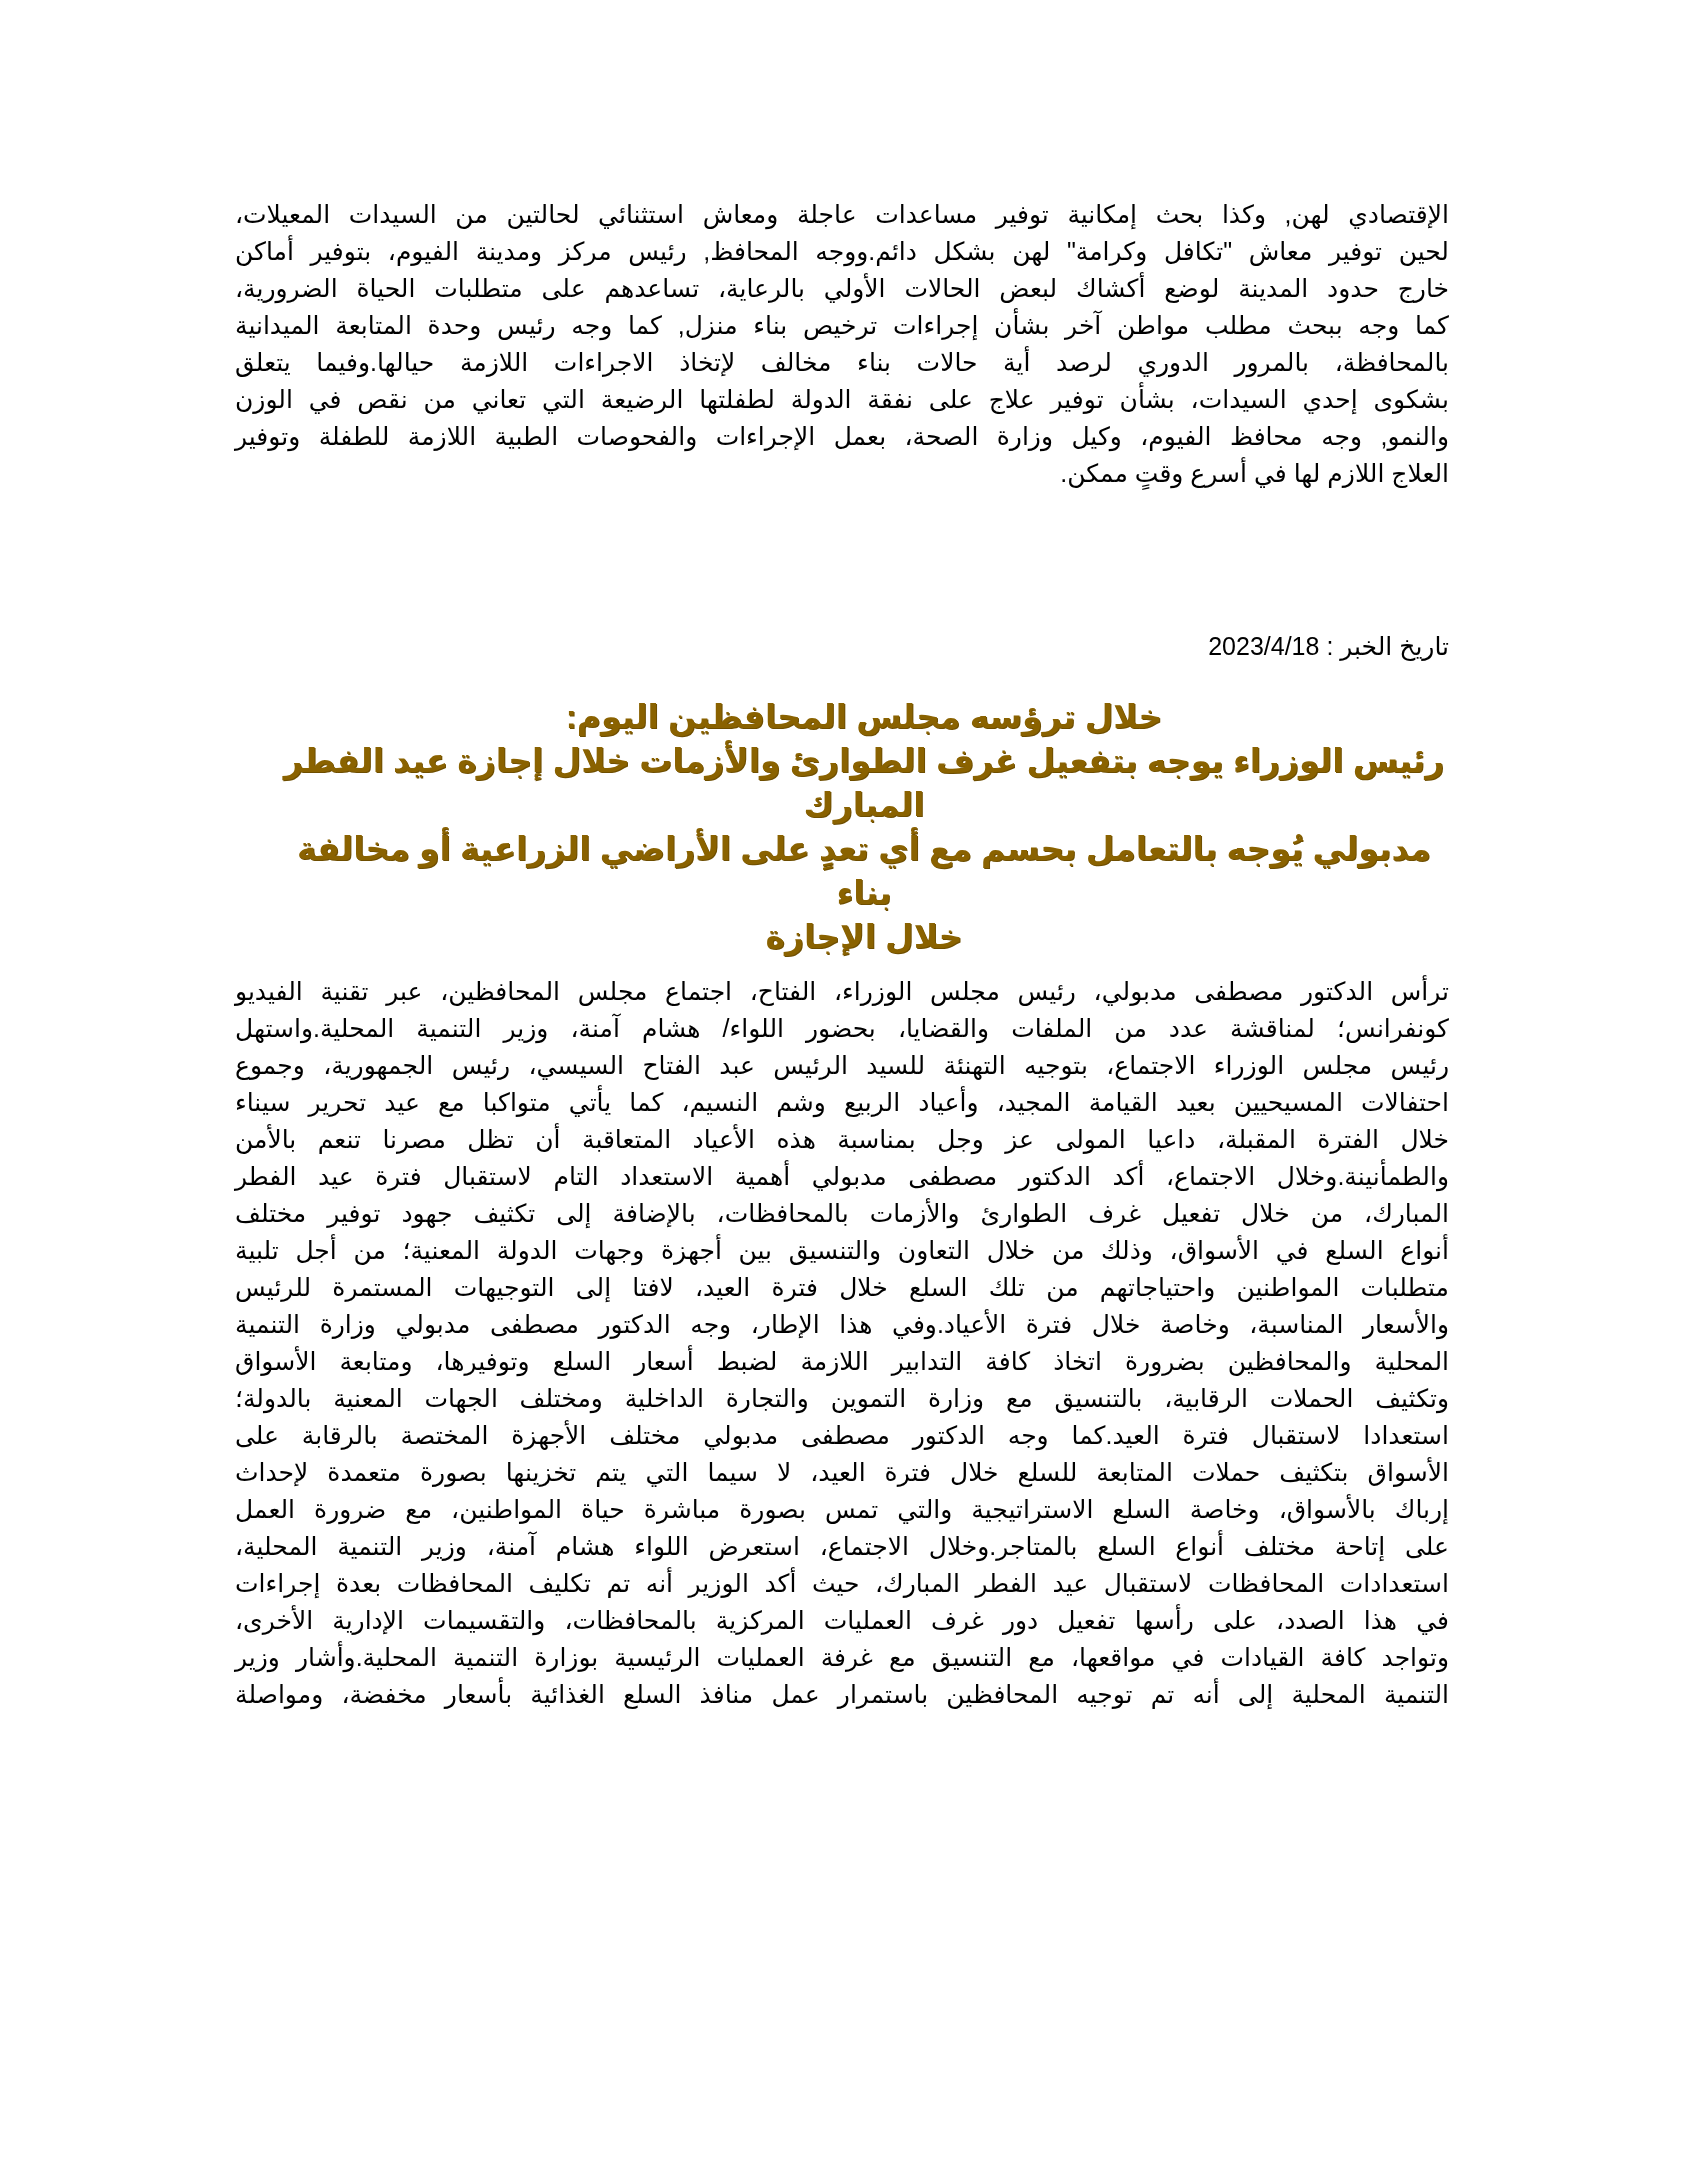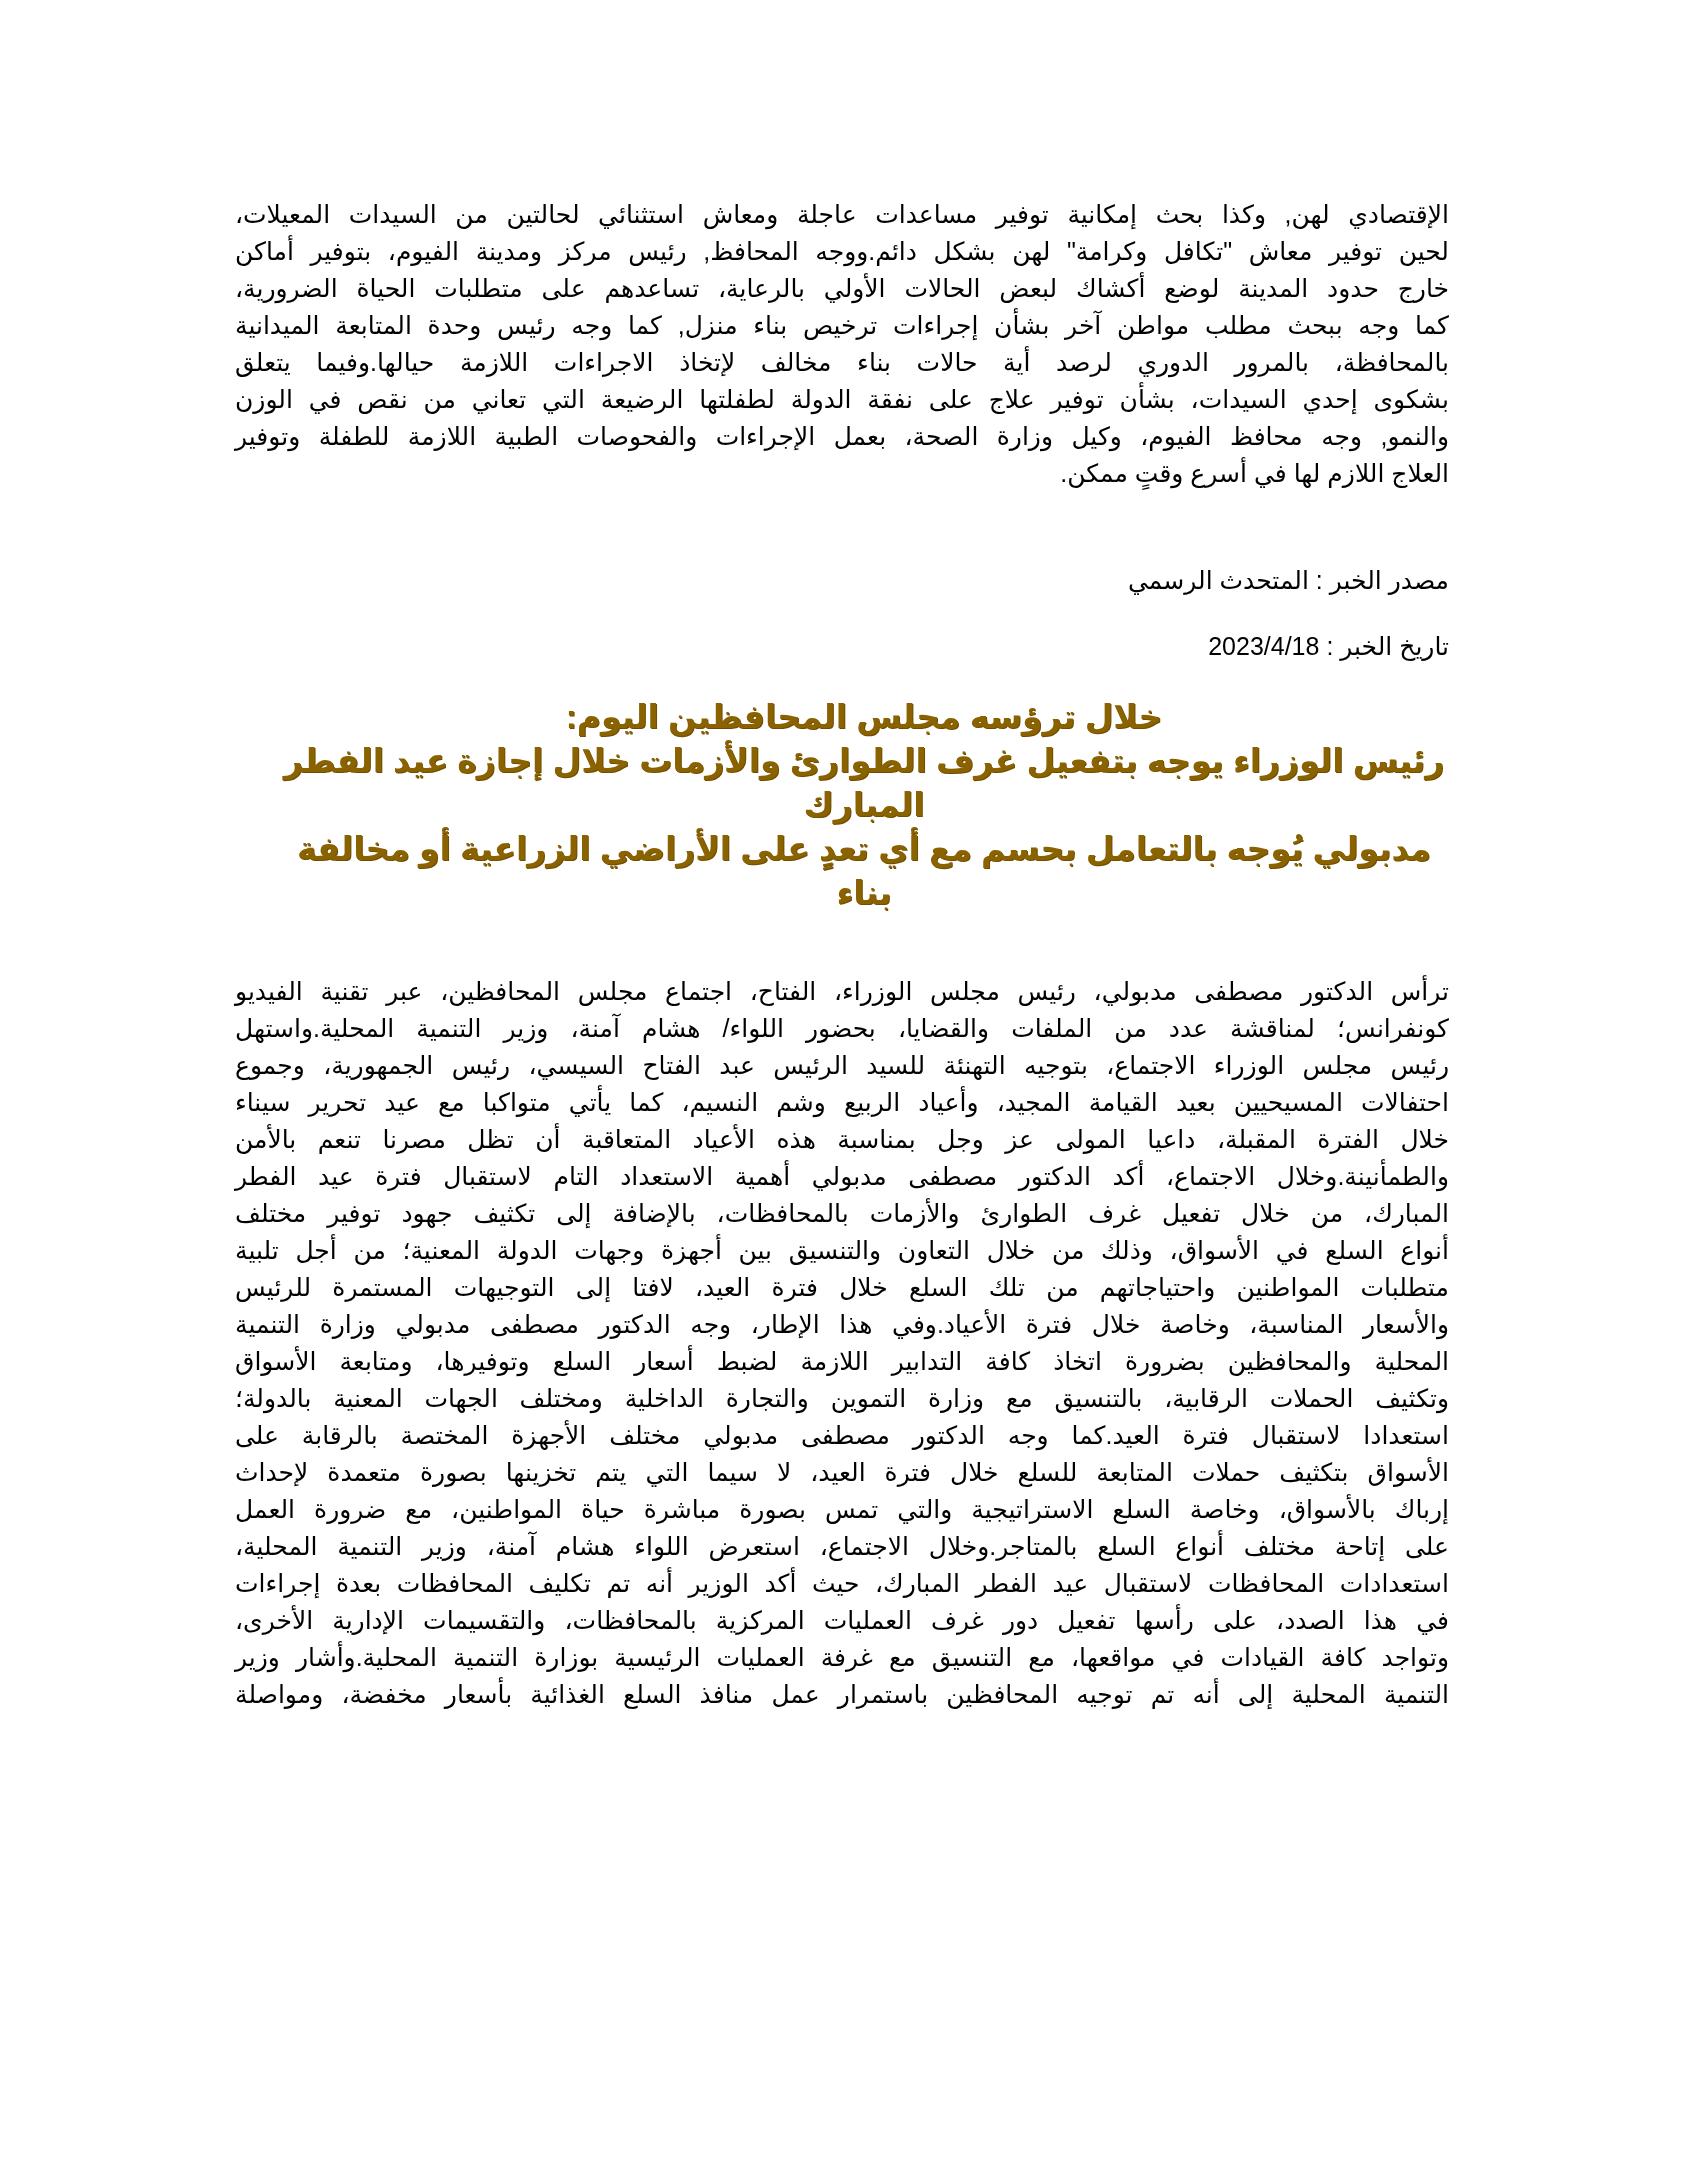--- a/index.html
+++ b/index.html
@@ -46,32 +46,32 @@
     <span class="line">الإقتصادي لهن, وكذا بحث إمكانية توفير مساعدات عاجلة ومعاش استثنائي لحالتين من السيدات المعيلات،</span>
     <span class="line">لحين توفير معاش "تكافل وكرامة" لهن بشكل دائم.ووجه المحافظ, رئيس مركز ومدينة الفيوم، بتوفير أماكن</span>
     <span class="line">خارج حدود المدينة لوضع أكشاك لبعض الحالات الأولي بالرعاية، تساعدهم على متطلبات الحياة الضرورية،</span>
     <span class="line">كما وجه ببحث مطلب مواطن آخر بشأن إجراءات ترخيص بناء منزل, كما وجه رئيس وحدة المتابعة الميدانية</span>
     <span class="line">بالمحافظة، بالمرور الدوري لرصد أية حالات بناء مخالف لإتخاذ الاجراءات اللازمة حيالها.وفيما يتعلق</span>
     <span class="line">بشكوى إحدي السيدات، بشأن توفير علاج على نفقة الدولة لطفلتها الرضيعة التي تعاني من نقص في الوزن</span>
     <span class="line">والنمو, وجه محافظ الفيوم، وكيل وزارة الصحة، بعمل الإجراءات والفحوصات الطبية اللازمة للطفلة وتوفير</span>
     <span class="line last">العلاج اللازم لها في أسرع وقتٍ ممكن.</span>
   </div>
 
-  <div class="block meta" style="top:562px;">مصدر الخبر : المتحدث الرسمي</div>
 
   <div class="block meta" style="top:628px;">
     <span>تاريخ الخبر :</span>
     <span style="direction:ltr; unicode-bidi:embed;">2023/4/18</span>
   </div>
 
   <div class="block headline" style="top:695px;">
     <div>خلال ترؤسه مجلس المحافظين اليوم:</div>
     <div>رئيس الوزراء يوجه بتفعيل غرف الطوارئ والأزمات خلال إجازة عيد الفطر</div>
     <div>المبارك</div>
     <div>مدبولي يُوجه بالتعامل بحسم مع أي تعدٍ على الأراضي الزراعية أو مخالفة بناء</div>
+    <div>خلال الإجازة</div>
   </div>
 
   <div class="block para" style="top:973px;">
     <span class="line">ترأس الدكتور مصطفى مدبولي، رئيس مجلس الوزراء، الفتاح، اجتماع مجلس المحافظين، عبر تقنية الفيديو</span>
     <span class="line">كونفرانس؛ لمناقشة عدد من الملفات والقضايا، بحضور اللواء/ هشام آمنة، وزير التنمية المحلية.واستهل</span>
     <span class="line">رئيس مجلس الوزراء الاجتماع، بتوجيه التهنئة للسيد الرئيس عبد الفتاح السيسي، رئيس الجمهورية، وجموع</span>
     <span class="line">احتفالات المسيحيين بعيد القيامة المجيد، وأعياد الربيع وشم النسيم، كما يأتي متواكبا مع عيد تحرير سيناء</span>
     <span class="line">خلال الفترة المقبلة، داعيا المولى عز وجل بمناسبة هذه الأعياد المتعاقبة أن تظل مصرنا تنعم بالأمن</span>
     <span class="line">والطمأنينة.وخلال الاجتماع، أكد الدكتور مصطفى مدبولي أهمية الاستعداد التام لاستقبال فترة عيد الفطر</span>
     <span class="line">المبارك، من خلال تفعيل غرف الطوارئ والأزمات بالمحافظات، بالإضافة إلى تكثيف جهود توفير مختلف</span>

